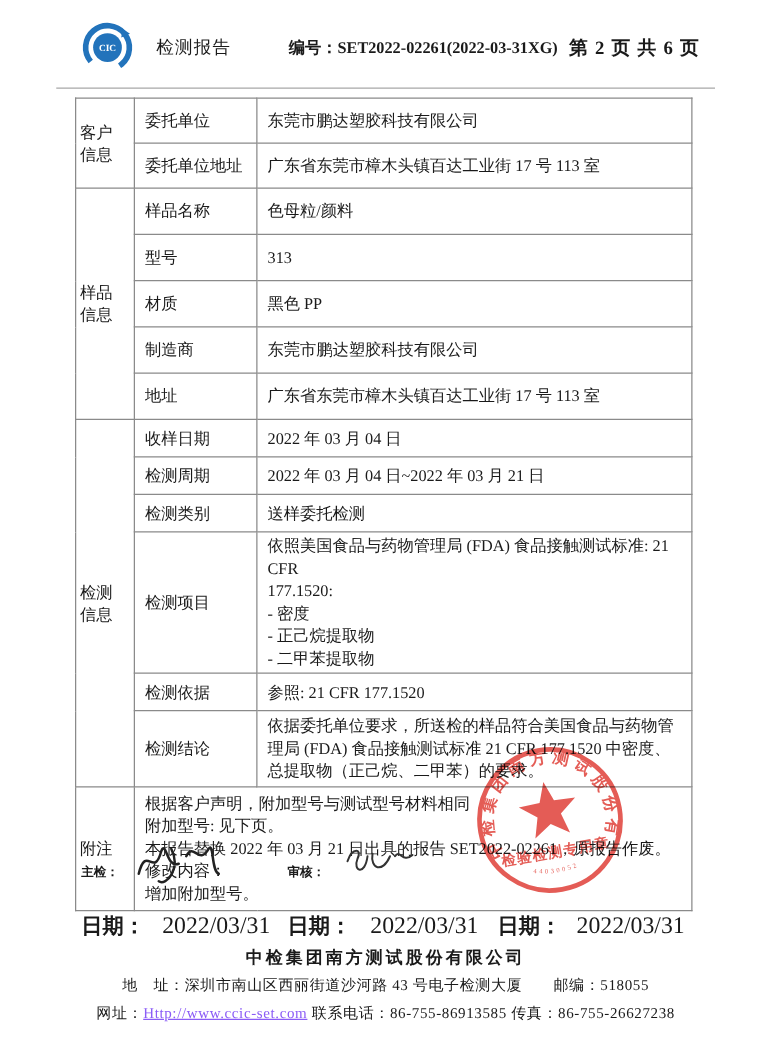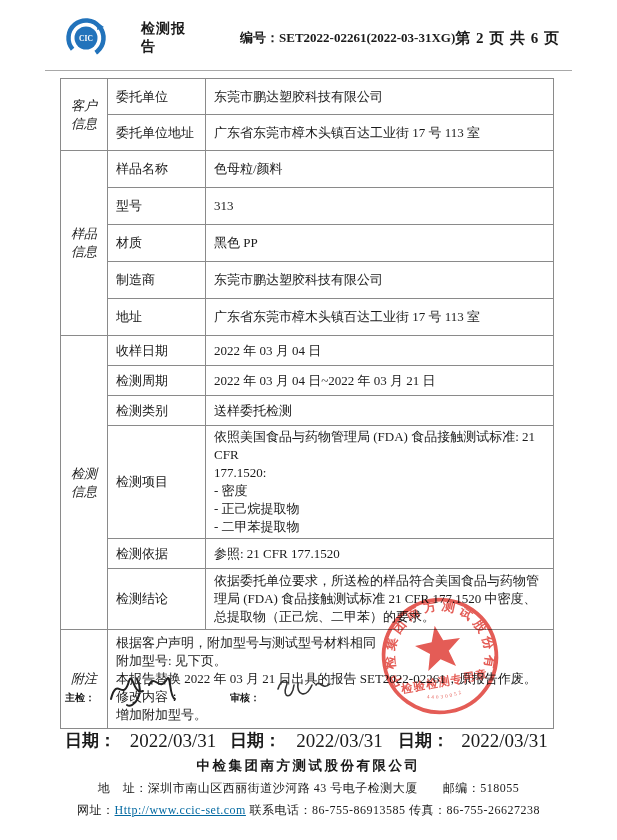--- a/index.html
+++ b/index.html
@@ -11,39 +11,39 @@
     color:#1a1a1a;
     overflow:hidden;
   }
   
   .header{
     position:absolute;top:0;left:0;right:0;height:70px;
     display:flex;align-items:center;
     padding:6px 57px 0 65px;box-sizing:border-box;
   }
   .logo{width:42px;height:42px;flex:0 0 auto;}
-  .hdr-title{font-size:14px;font-weight:bold;margin-left:34px;letter-spacing:1px;}
+  .hdr-title{font-size:14px;font-weight:normal;margin-left:18px;letter-spacing:1px;}
   .hdr-no{font-size:13px;font-weight:bold;margin-left:46px;white-space:nowrap;}
   .hdr-pages{font-size:15px;font-weight:bold;margin-left:auto;white-space:nowrap;letter-spacing:1px;}
   .hdr-divider{
     position:absolute;top:70px;left:45px;width:527px;height:0;
     border-top:1px solid #a8a8a8;
   }
   
   .report-table{
     position:absolute;top:78px;left:60px;
     border-collapse:collapse;table-layout:fixed;width:493px;
   }
   .report-table td{
     border:1px solid #8a8a8a;
     font-size:13px;line-height:18px;
     padding:2px 8px;vertical-align:middle;
     overflow:hidden;
   }
-  .group-cell{text-align:center;white-space:pre-line;padding:2px 3px !important;font-style:italic;}
+  .group-cell{text-align:left;white-space:pre-line;padding:2px 3px !important;}
   .label-cell{white-space:nowrap;}
   .multiline{white-space:pre-line;}
   tr.rh31 td{height:31px;}
   tr.rh32 td{height:32px;}
   tr.rh25 td{height:25px;}
   tr.rh90 td{height:90px;}
   tr.rh56 td{height:56px;}
   tr.rh94 td{height:94px;}
   
   .sig-block{
@@ -64,21 +64,21 @@
     transform:rotate(-10deg);
     opacity:.87;z-index:5;pointer-events:none;
     mix-blend-mode:multiply;
   }
   
   .footer{
     position:absolute;top:757px;left:0;right:0;text-align:center;
   }
   .footer-company{font-size:13.5px;font-weight:bold;letter-spacing:2.5px;}
   .footer-line{font-size:12px;margin-top:5px;letter-spacing:.5px;}
-  .footer-link{color:#0369a1;}
+  .footer-link{color:#8b5cf6;}
 </style>
 </head>
 <body>
 
 <div class="page">
 
   <div class="header">
     <svg class="logo" viewBox="0 0 42 42">
       <circle cx="21" cy="21" r="17.5" fill="none" stroke="#2273bb" stroke-width="4.5" stroke-dasharray="84 26" transform="rotate(140 21 21)"></circle>
       <path d="M33 6 L39 10 L32 13 Z" fill="#2273bb"></path>

